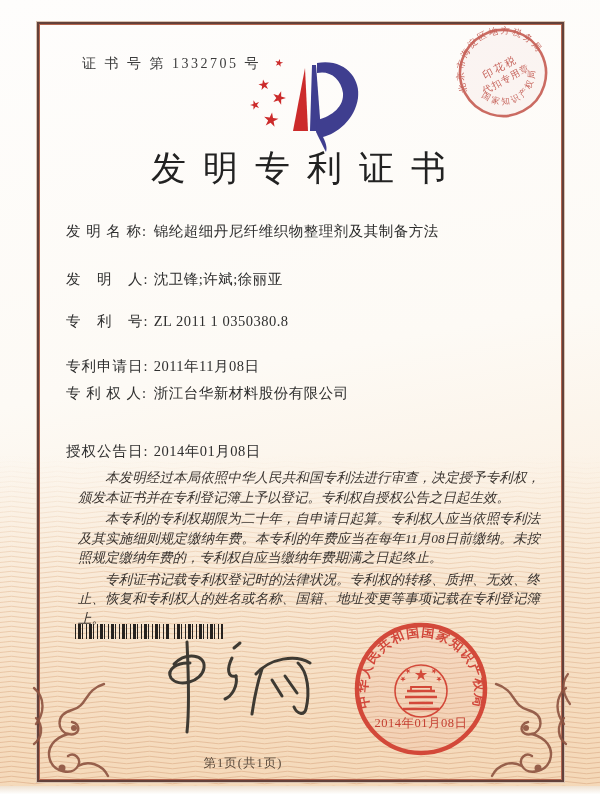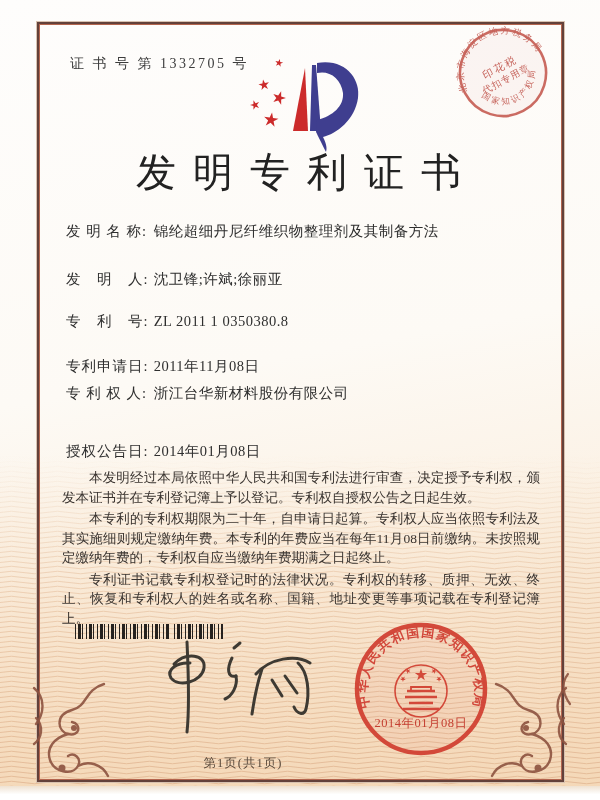--- a/index.html
+++ b/index.html
@@ -3,34 +3,34 @@
 <meta charset="utf-8">
 <style>
   html,body{margin:0;padding:0;}
   body{width:600px;height:800px;background:#ffffff;overflow:hidden;
        font-family:"Liberation Serif","DejaVu Serif",serif;}
   .photo{position:relative;width:600px;height:800px;
          background:linear-gradient(170deg,#fefdfc 0%,#fdfaf5 45%,#fbf0e2 70%,#f6e0c6 100%);}
   .frame{position:absolute;left:37px;top:22px;width:523px;height:756px;
          border:2px solid #63413a;box-shadow:inset 0 0 0 1px #b4654e, 0 0 0 1px #d8c2b0;}
   .bg-svg{position:absolute;left:0;top:0;width:600px;height:800px;}
-  .cert-number{position:absolute;left:70px;top:55px;font-size:14px;color:#3c3c3c;
+  .cert-number{position:absolute;left:82px;top:55px;font-size:14px;color:#3c3c3c;
                letter-spacing:2.5px;}
   .logo{position:absolute;left:230px;top:52px;}
   .tax-stamp{position:absolute;left:444px;top:14px;}
   .title{position:absolute;left:37px;top:145px;width:523px;text-align:center;
-         font-size:40px;color:#222;letter-spacing:17px;text-indent:17px;font-weight:500;}
+         font-size:35px;color:#222;letter-spacing:17px;text-indent:17px;font-weight:500;}
   .field-row{position:absolute;left:66px;width:480px;font-size:14.5px;color:#2e2e2e;}
   .field-label{display:inline-block;min-width:84px;letter-spacing:1px;}
   .field-value{letter-spacing:0.5px;}
   .row-0{top:222px}.row-1{top:270px}.row-2{top:312px}.row-3{top:357px}
   .row-4{top:384px}.row-5{top:442px}
   .body-text{position:absolute;left:62px;top:468px;width:478px;font-size:13.5px;
              line-height:19.5px;color:#3a3430;text-align:justify;}
-  .body-text p{margin:0 0 2px 0;text-indent:2em;}
+  .body-text p{margin:0 0 2px 16px;text-indent:2em;font-style:italic;}
   .barcode{position:absolute;left:75px;top:624px;width:148px;height:15px;
     background:repeating-linear-gradient(90deg,
       #26221f 0px,#26221f 1.5px,rgba(0,0,0,0) 1.5px,rgba(0,0,0,0) 3px,
       #26221f 3px,#26221f 6px,rgba(0,0,0,0) 6px,rgba(0,0,0,0) 7.5px,
       #26221f 7.5px,#26221f 8.5px,rgba(0,0,0,0) 8.5px,rgba(0,0,0,0) 11px);}
   .director{position:absolute;left:78px;top:660px;font-size:15px;color:#3a3026;
             line-height:28px;font-family:"Liberation Sans","DejaVu Sans",sans-serif;}
   .signature{position:absolute;left:146px;top:634px;}
   .authority-seal{position:absolute;left:351px;top:619px;}
   .orn{position:absolute;}

